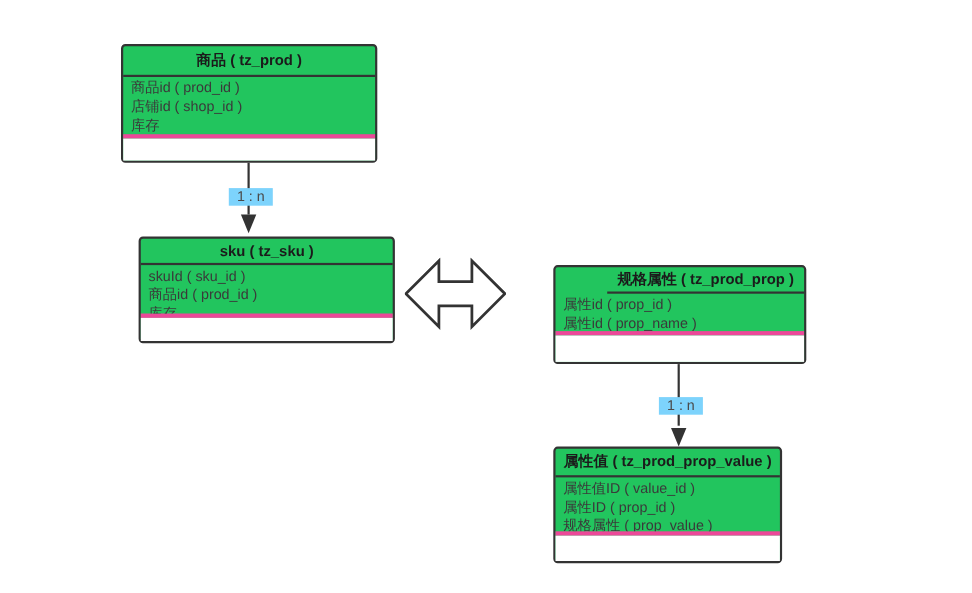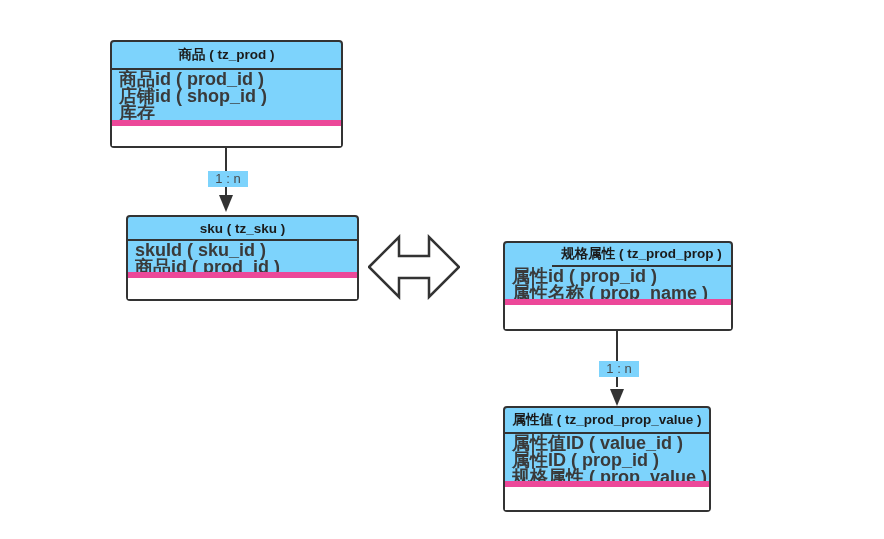--- a/index.html
+++ b/index.html
@@ -13,44 +13,43 @@
     height: 539px;
     background: #ffffff;
     font-family: "Liberation Sans", "DejaVu Sans", sans-serif;
     overflow: hidden;
   }
   .etable {
     position: absolute;
     box-sizing: border-box;
     border: 2px solid #333333;
     border-radius: 4px;
-    background: #7dd3fc;
+    background: #22c55e;
     color: #3a3a3a;
   }
   .etable .t-title {
     box-sizing: border-box;
     border-bottom: 2px solid #333333;
     font-weight: bold;
     font-size: 13.5px;
     color: #1b1b1b;
     text-align: center;
     display: flex;
     align-items: center;
     justify-content: center;
     white-space: nowrap;
   }
   .etable .t-rows {
     box-sizing: border-box;
-    border-bottom: 6px solid #ec4899;
-    font-size: 18px;
+    border-bottom: 4px solid #ec4899;
+    font-size: 13px;
     line-height: 17px;
     padding: 1px 7px;
     white-space: nowrap;
     overflow: hidden;
-    font-weight: bold;
   }
   .etable .t-empty {
     box-sizing: border-box;
     background: #ffffff;
   }
   .vline {
     position: absolute;
     width: 2px;
     background: #333333;
   }
@@ -90,37 +89,37 @@
     </div>
     <div class="t-empty" style="height:20px;"></div>
   </div>
 
   <div class="vline" style="left:225px; top:148px; height:47px;"></div>
   <div class="rel-label" style="left:208px; top:171px; width:36px;">1 : n</div>
   <div class="arrowhead-down" style="left:219px; top:195px;"></div>
 
   <div class="etable" style="left:126px; top:215px; width:233px;">
     <div class="t-title" style="height:24px;">sku ( tz_sku )</div>
-    <div class="t-rows" style="height:37px;">
+    <div class="t-rows" style="height:48px;">
       <div>skuId ( sku_id )</div>
       <div>商品id ( prod_id )</div>
       <div>库存</div>
     </div>
     <div class="t-empty" style="height:21px;"></div>
   </div>
 
   <svg class="dbl-arrow" style="left:368px; top:234px;" width="92" height="66" viewBox="0 0 92 66">
     <polygon points="1,33 31,3 31,22 61,22 61,3 91,33 61,63 61,44 31,44 31,63" fill="#ffffff" stroke="#333333" stroke-width="2.5" stroke-linejoin="miter"></polygon>
   </svg>
 
   <div class="etable" style="left:503px; top:241px; width:230px;">
     <div class="t-title" style="height:24px;margin-left:47px;">规格属性 ( tz_prod_prop )</div>
     <div class="t-rows" style="height:38px;">
       <div>属性id ( prop_id )</div>
-      <div>属性名称 ( prop_name )</div>
+      <div>属性id ( prop_name )</div>
     </div>
     <div class="t-empty" style="height:24px;"></div>
   </div>
 
   <div class="vline" style="left:616px; top:331px; height:56px;"></div>
   <div class="rel-label" style="left:599px; top:361px; width:36px;">1 : n</div>
   <div class="arrowhead-down" style="left:610px; top:389px;"></div>
 
   <div class="etable" style="left:503px; top:406px; width:208px;">
     <div class="t-title" style="height:26px;">属性值 ( tz_prod_prop_value )</div>

